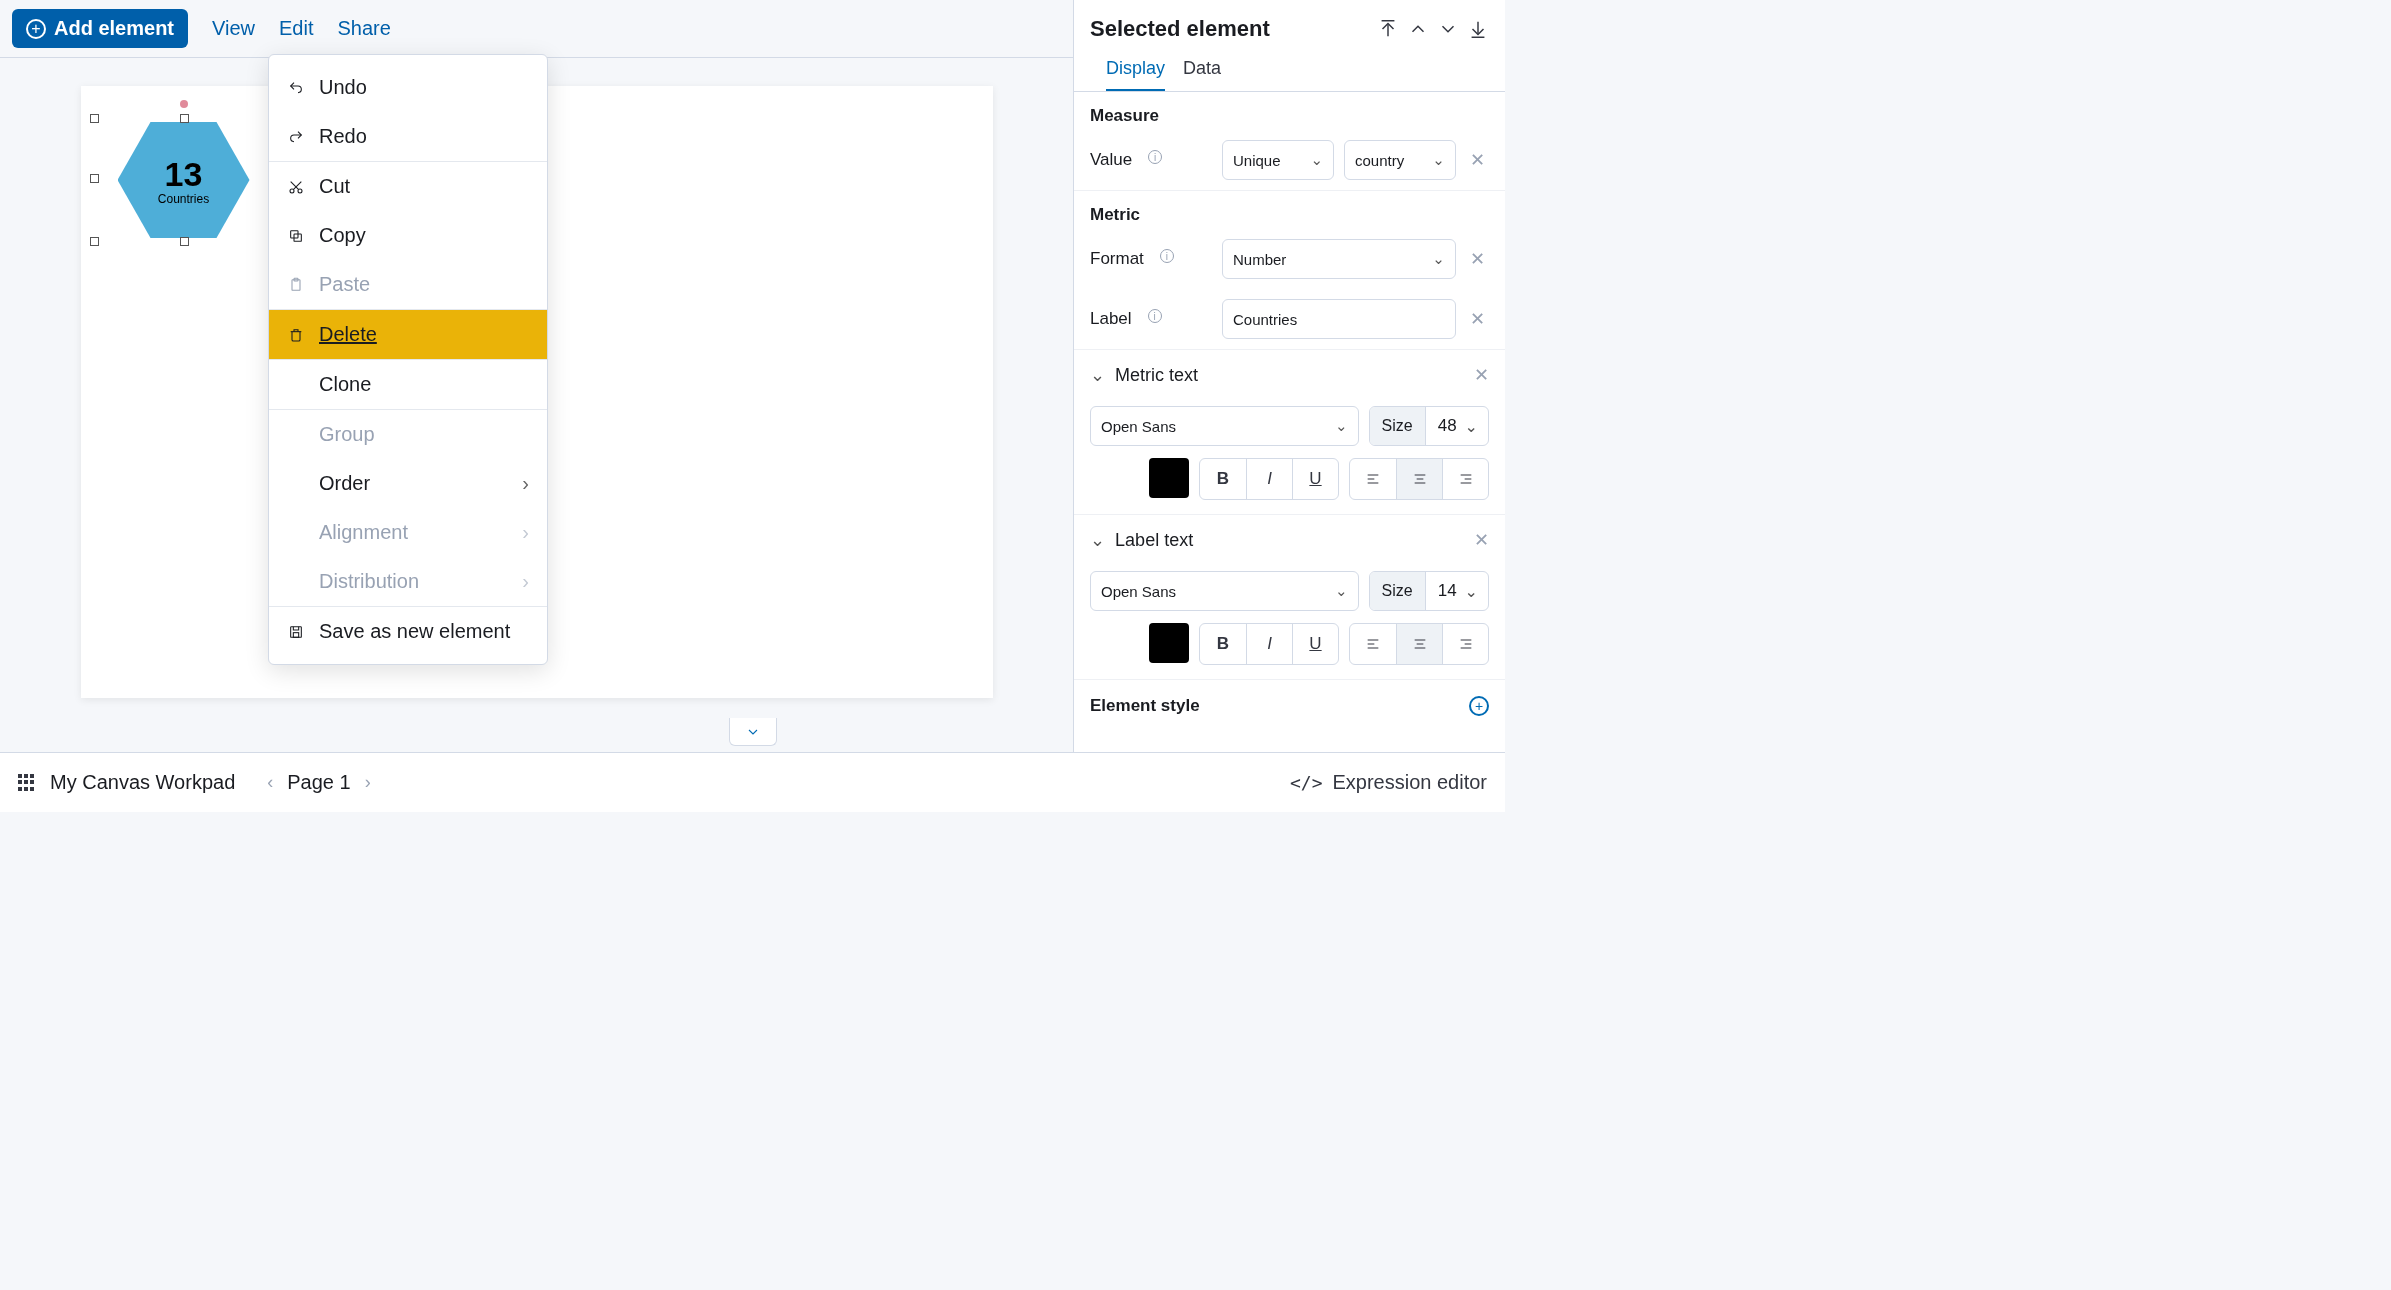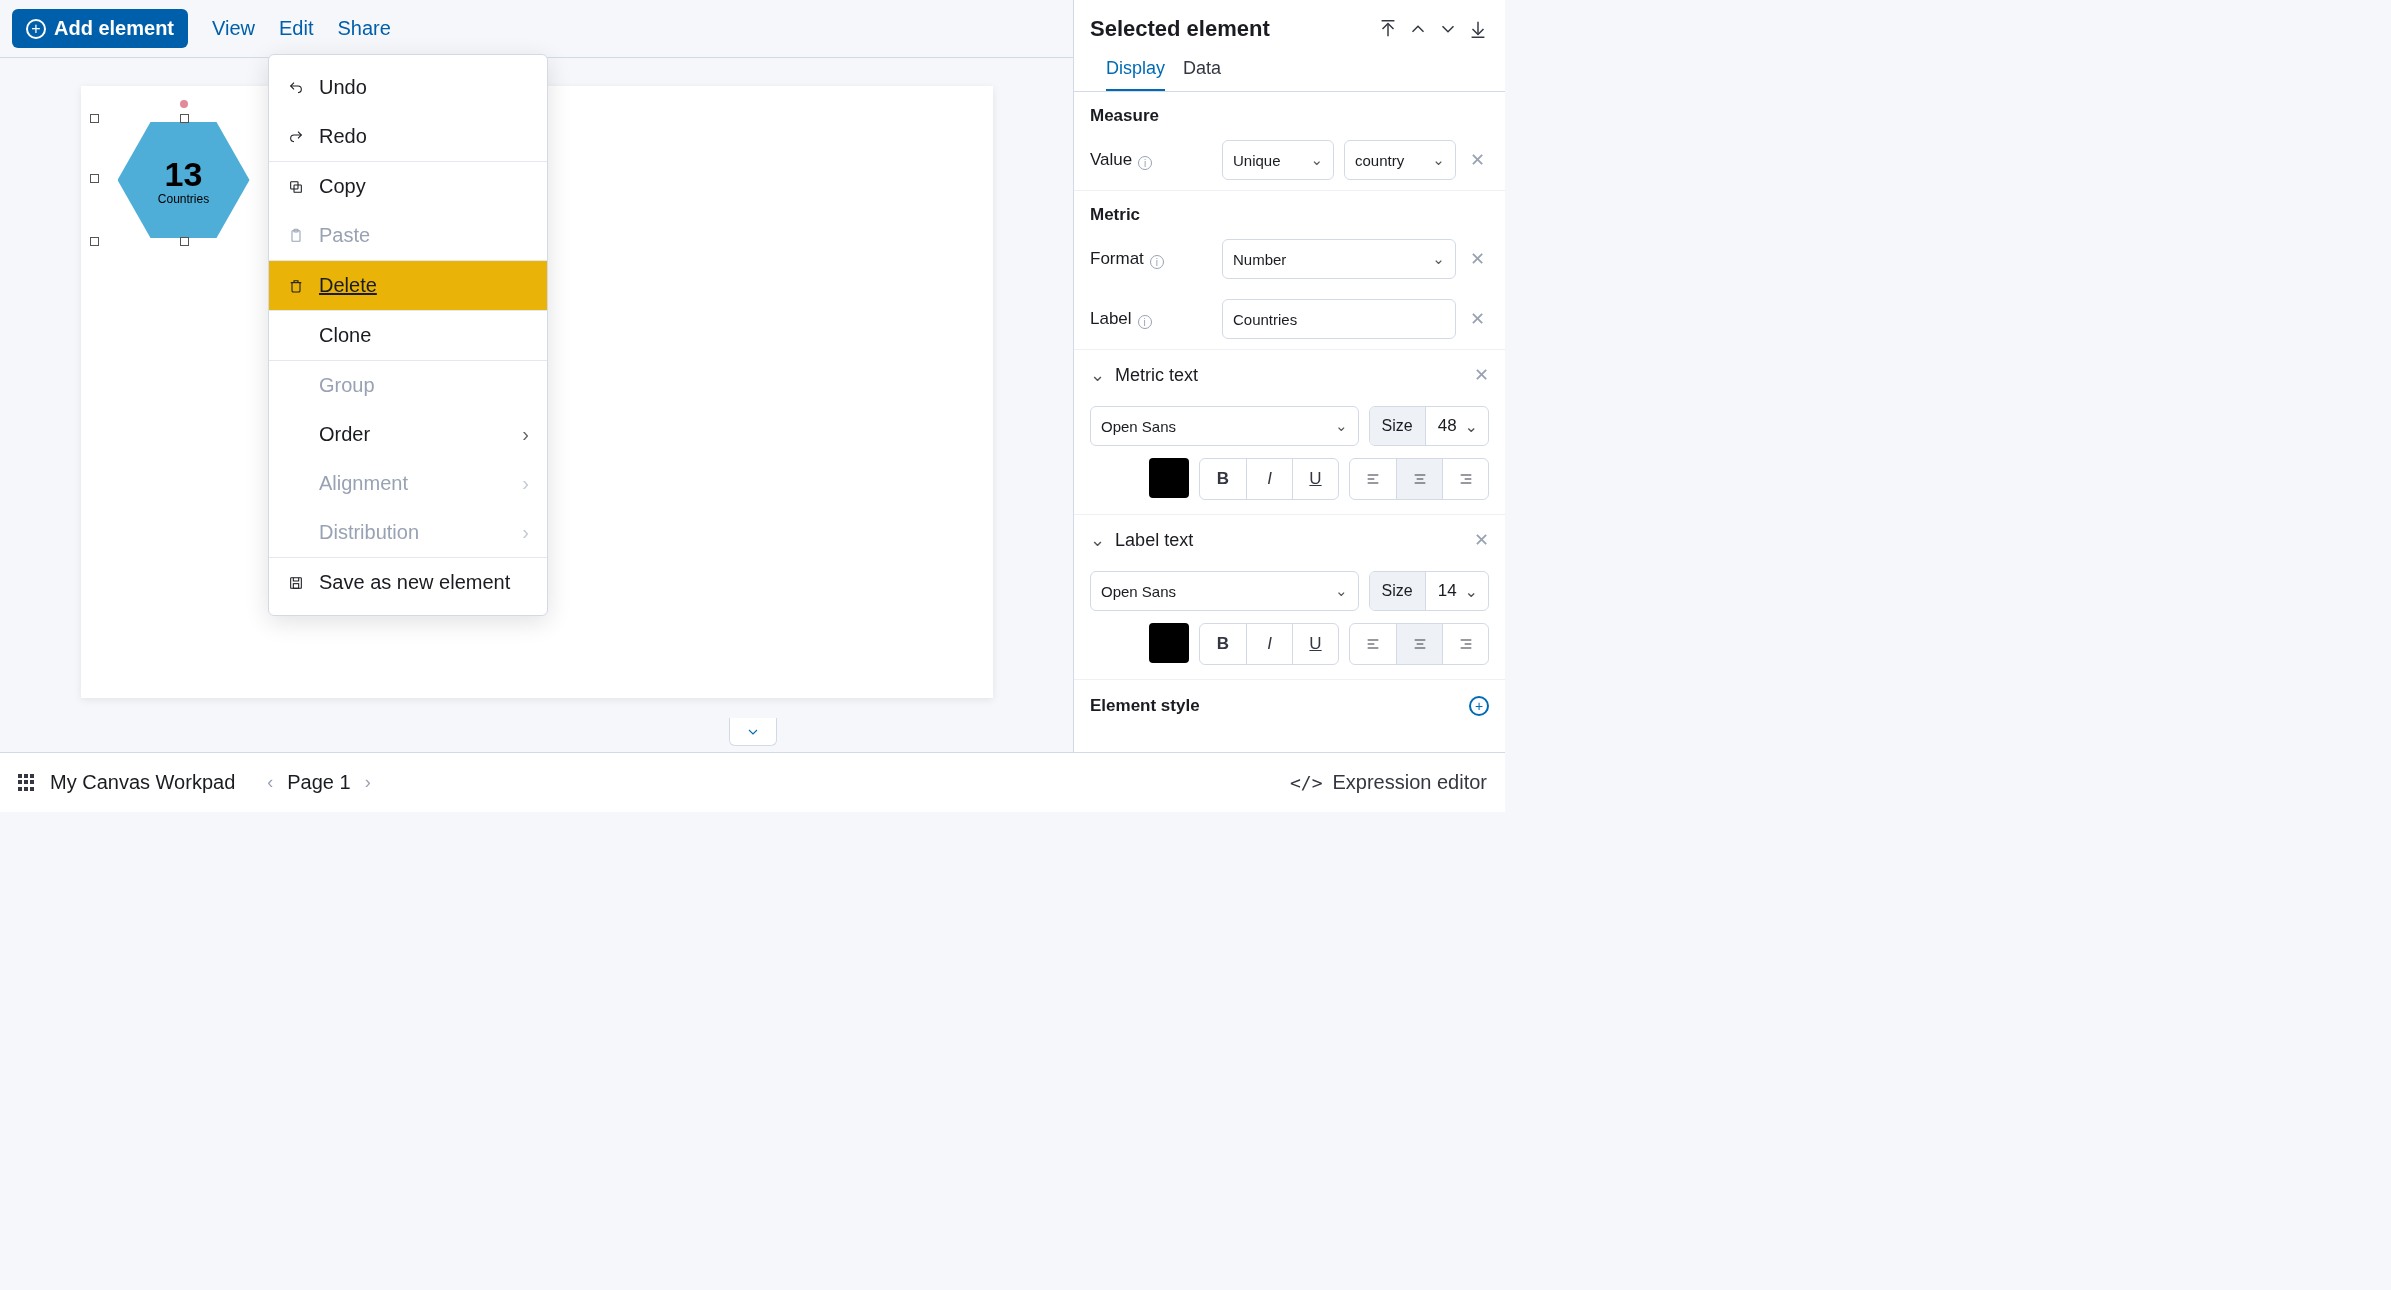--- a/index.html
+++ b/index.html
@@ -119,21 +119,21 @@
   padding: 16px 16px 0 16px;
 }
 .panel-head h2 { font-size:22px; font-weight:700; flex:1; }
 .panel-nav-icon { width:22px; height:22px; margin-left:8px; color:#343741; cursor:pointer; display:flex; align-items:center; justify-content:center;}
 .tabs { display:flex; gap:18px; padding: 16px 16px 0 16px; border-bottom:1px solid #d3dae6; }
 .tab { font-size:18px; padding-bottom:10px; cursor:pointer; color:#343741;}
 .tab.active { color:#006bb4; border-bottom:2px solid #006bb4; font-weight:500;margin-left:16px;}
 .panel-body { flex:1; overflow:auto; }
 .section-hdr { padding: 14px 16px 4px 16px; font-weight:700; font-size:17px; }
 .row { display:flex; align-items:center; padding:10px 16px; gap:10px; }
-.row-label { flex:0 0 122px; font-size:17px; display:flex; align-items:flex-end; gap:6px; }
+.row-label { flex:0 0 122px; font-size:17px; display:flex; align-items:flex-start; gap:16px; }
 .info-ic { width:14px; height:14px; border:1px solid #98a2b3; border-radius:50%; display:inline-flex; align-items:center; justify-content:center; font-size:10px; color:#98a2b3;}
 .sel {
   height:40px; border:1px solid #d3dae6; border-radius:6px; background:#fff;
   display:flex; align-items:center; justify-content:space-between;
   padding:0 10px; font-size:15px;
 }
 .sel .chev-d { color:#555; }
 .clear-x { color:#98a2b3; cursor:pointer; font-size:18px; padding:0 4px;}
 .sep-line { height:1px; background:#eef0f4; }
 .accordion-hdr {
@@ -254,20 +254,31 @@
           <polyline points="15 14 20 9 15 4"></polyline>
           <path d="M20 9H9a5 5 0 0 0 0 10"></path>
         </svg>
       </span>
     <span>Redo</span>
   </div>
   <div class="cm-sep"></div>
   <div class="cm-item">
     <span class="cm-icon">
         <svg viewBox="0 0 24 24">
+          <circle cx="6" cy="18" r="3"></circle>
+          <circle cx="18" cy="18" r="3"></circle>
+          <line x1="8" y1="16" x2="20" y2="4"></line>
+          <line x1="16" y1="16" x2="4" y2="4"></line>
+        </svg>
+      </span>
+    <span>Cut</span>
+  </div>
+  <div class="cm-item">
+    <span class="cm-icon">
+        <svg viewBox="0 0 24 24">
           <rect x="9" y="9" width="11" height="11" rx="1"></rect>
           <rect x="4" y="4" width="11" height="11" rx="1"></rect>
         </svg>
       </span>
     <span>Copy</span>
   </div>
   <div class="cm-item disabled">
     <span class="cm-icon">
         <svg viewBox="0 0 24 24">
           <rect x="6" y="4" width="12" height="16" rx="1"></rect>

